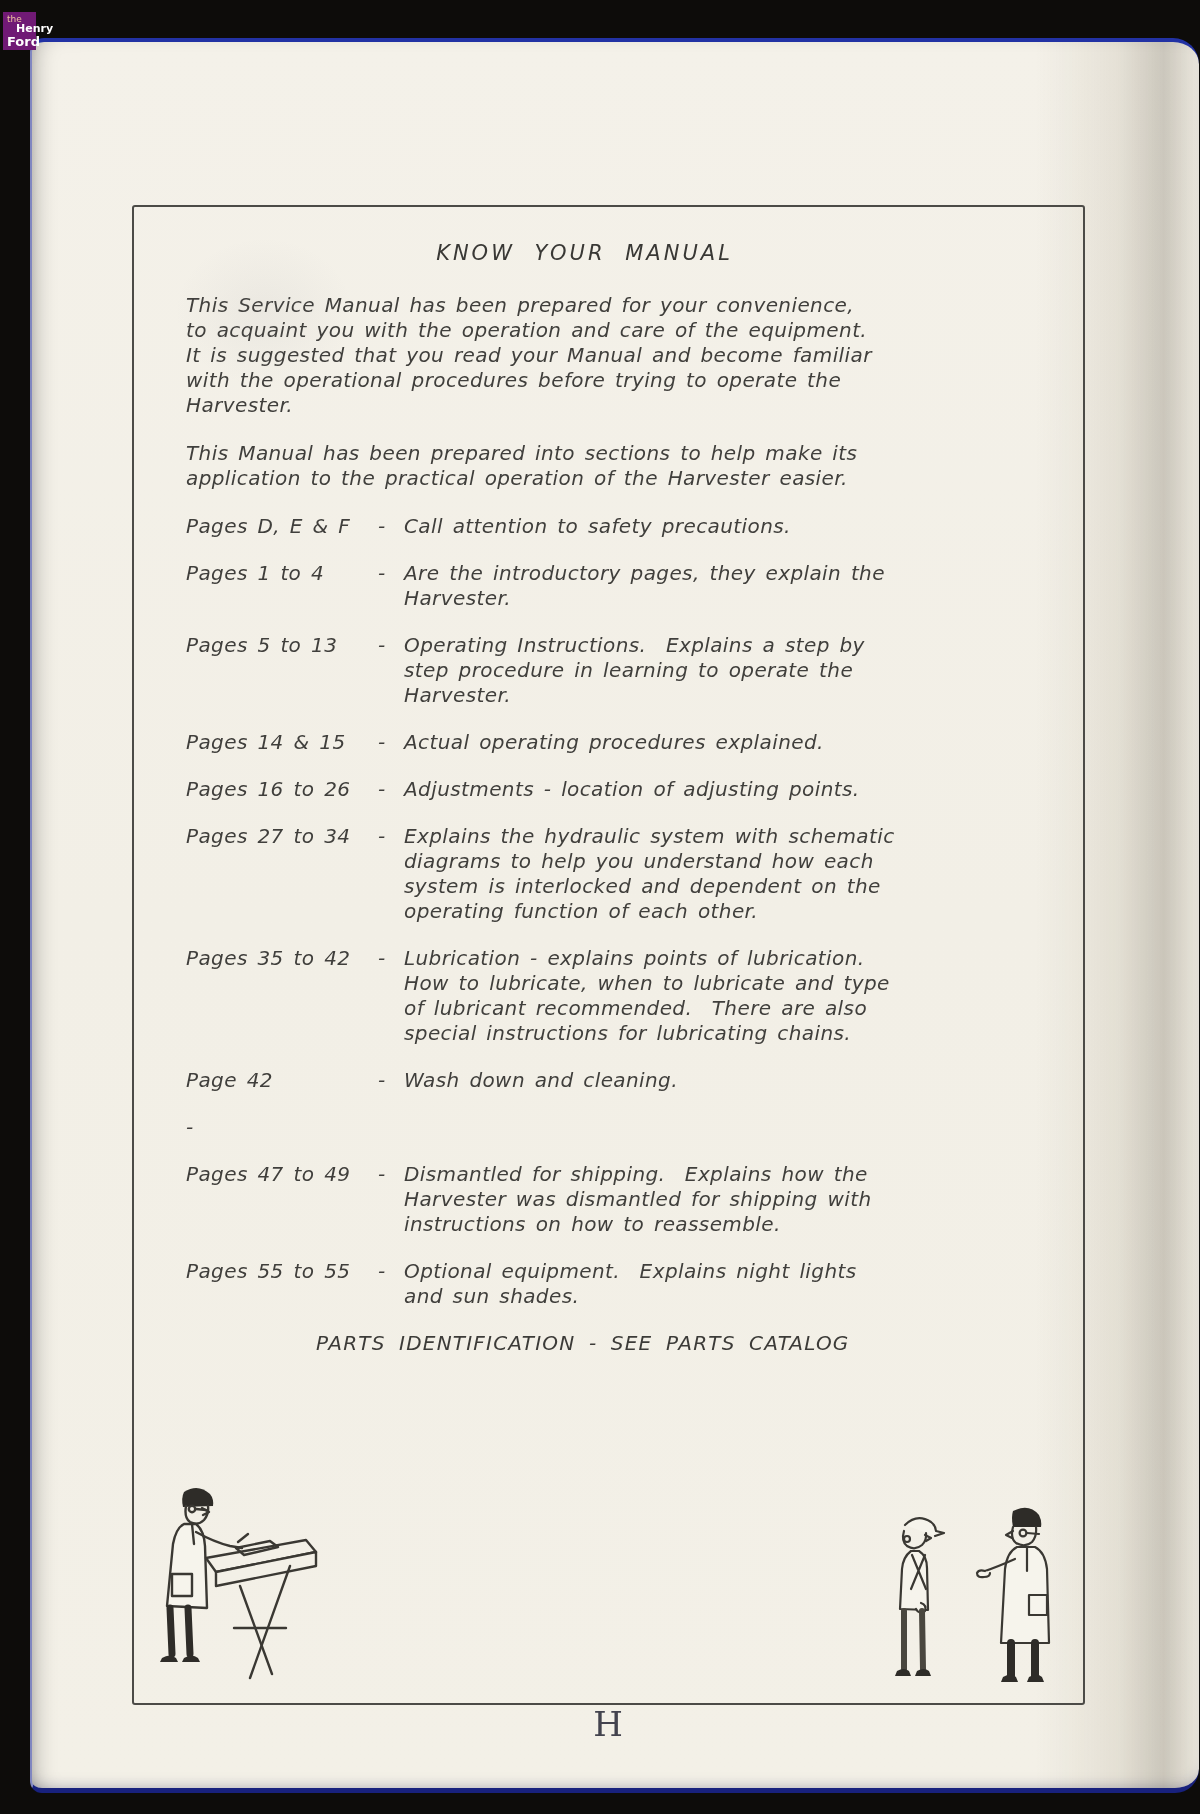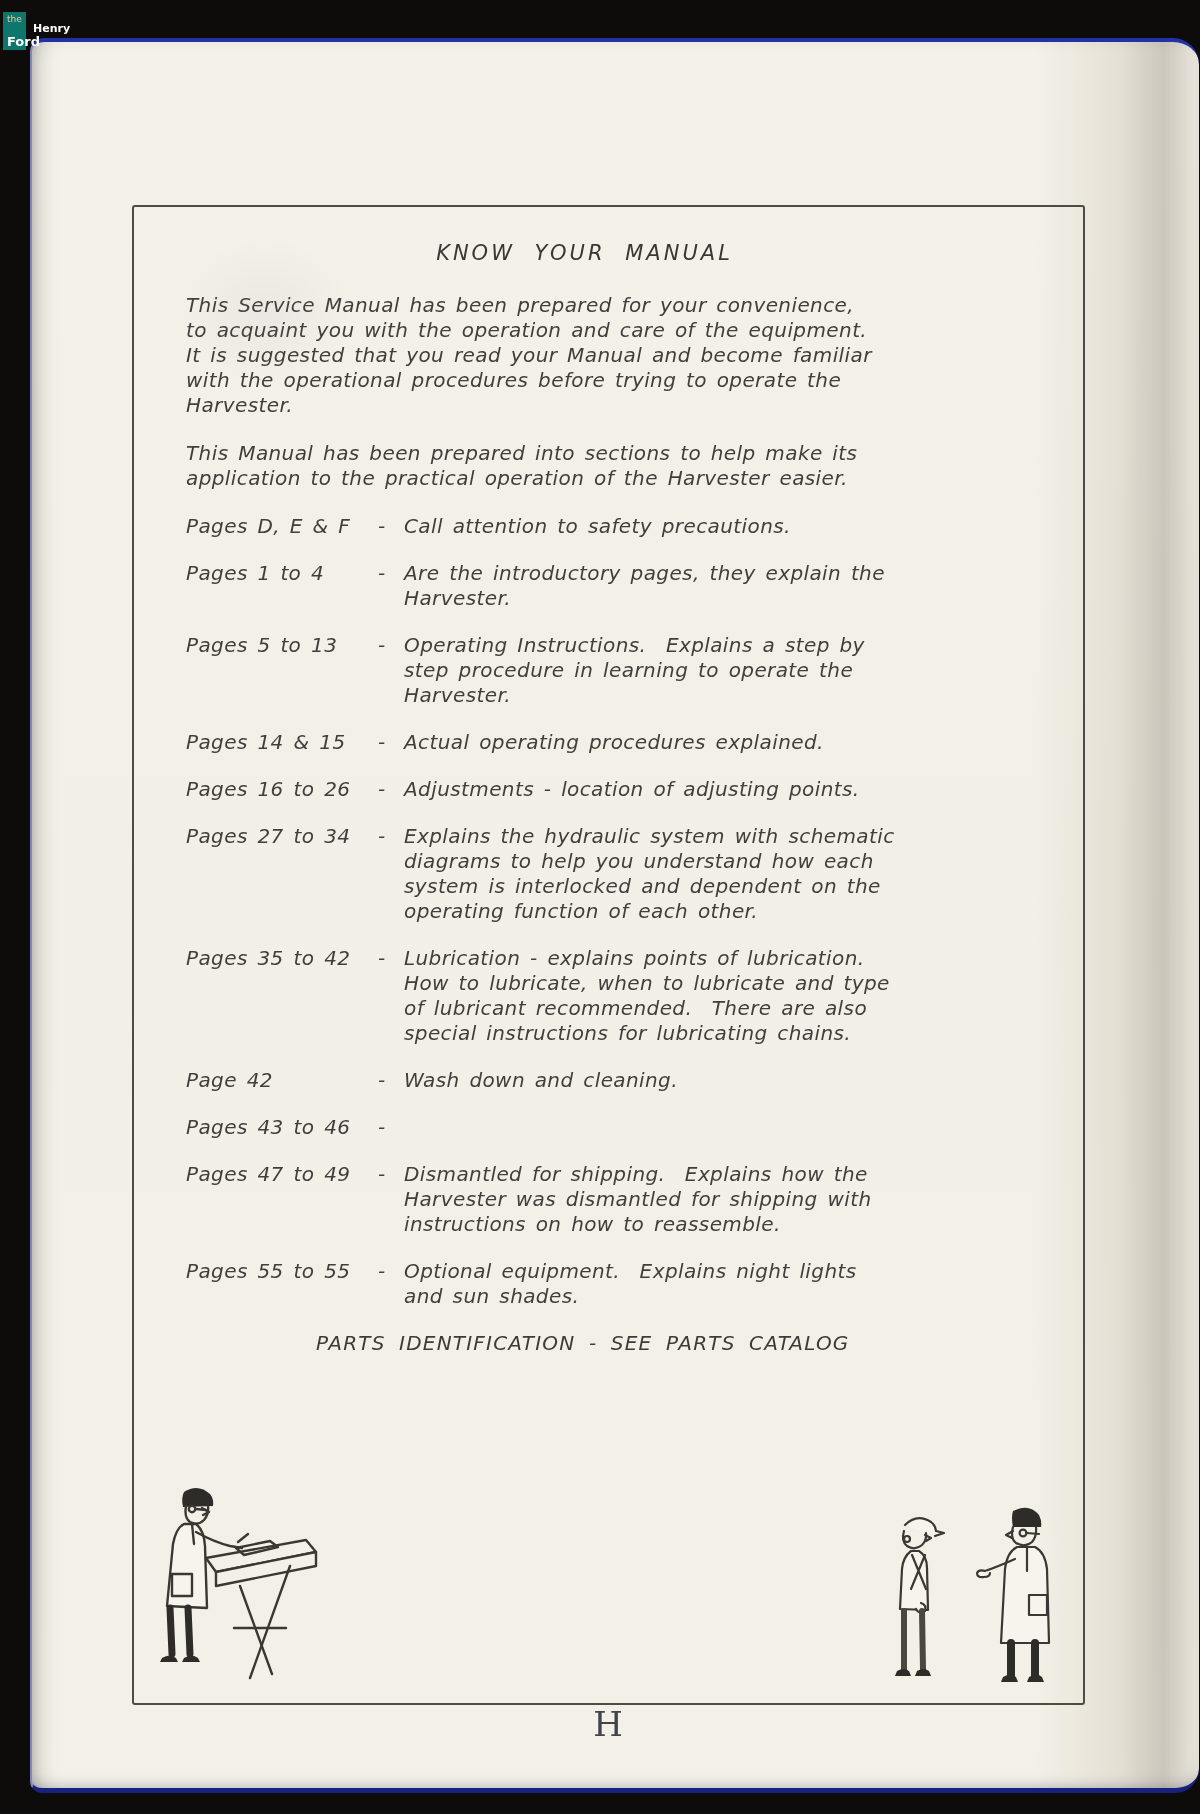--- a/index.html
+++ b/index.html
@@ -16,26 +16,26 @@
       linear-gradient(90deg, rgba(0,0,0,0) 86%, rgba(100,85,50,.10) 93%, rgba(60,50,30,.22) 97%, rgba(100,85,50,.06) 100%),
       linear-gradient(180deg,#f4f1e9 0%,#f2efe6 50%,#f3f0e7 100%);
     border-top:4px solid #2232a4;
     border-bottom:5px solid #18217d;
     border-left:2px solid rgba(40,55,170,.55);
     border-radius:14px 26px 24px 12px;
     box-shadow: inset 16px 0 26px -18px rgba(0,0,0,.4), inset 0 -8px 16px -10px rgba(30,30,90,.35);
   }
   
   .logo{
-    position:absolute;left:3px;top:12px;width:23px;height:38px;
-    background:#0f766e;z-index:5;
+    position:absolute;left:3px;top:12px;width:33px;height:38px;
+    background:#701a75;z-index:5;
   }
   .logo span{position:absolute;line-height:1;}
   .logo .l-the{left:4px;top:3px;font-size:9px;color:#ecc49f;}
-  .logo .l-henry{left:30px;top:11px;font-size:11px;font-weight:bold;color:#ffffff;}
+  .logo .l-henry{left:13px;top:11px;font-size:11px;font-weight:bold;color:#ffffff;}
   .logo .l-ford{left:4px;top:23px;font-size:13px;font-weight:bold;color:#ffffff;}
   
   .manual-box{
     position:absolute;left:100px;top:163px;width:953px;height:1500px;
     border:2px solid #4c4b47;border-radius:3px;
     box-sizing:border-box;
     padding:34px 40px 0 52px;
     color:#3e3d3a;
   }
   .ghost{
@@ -157,21 +157,20 @@
 How to lubricate, when to lubricate and type
 of lubricant recommended.  There are also
 special instructions for lubricating chains.</span>
       </div>
       <div class="row script">
         <span class="lbl">Page 42</span>
         <span class="dash">-</span>
         <span class="desc">Wash down and cleaning.</span>
       </div>
       <div class="row script">
-        <span class="lbl">Pages 43 to 46</span>
         <span class="dash">-</span>
       </div>
       <div class="row script">
         <span class="lbl">Pages 47 to 49</span>
         <span class="dash">-</span>
         <span class="desc">Dismantled for shipping.  Explains how the
 Harvester was dismantled for shipping with
 instructions on how to reassemble.</span>
       </div>
       <div class="row script">

